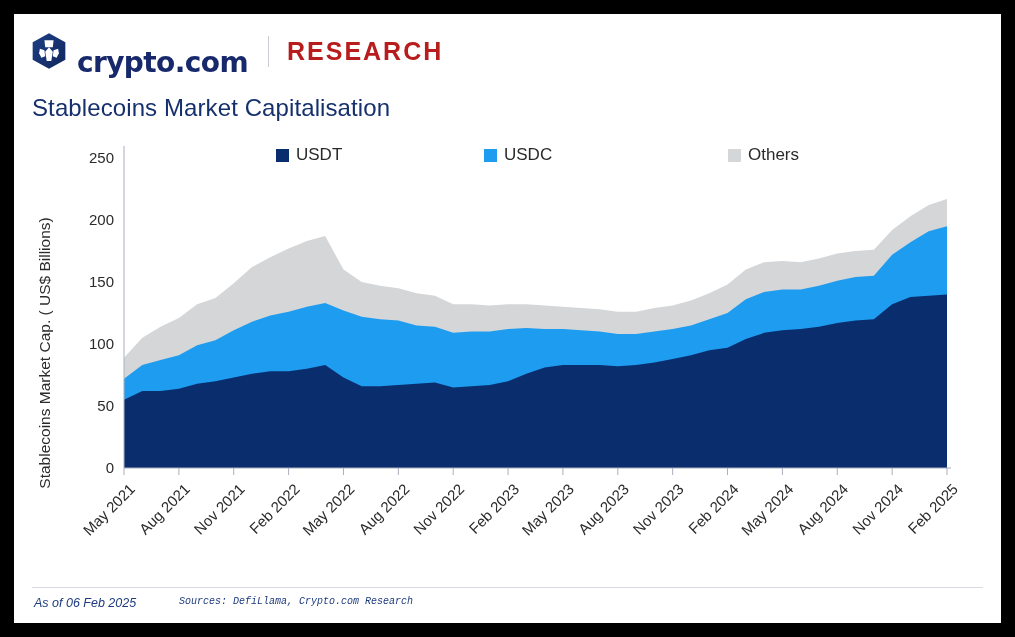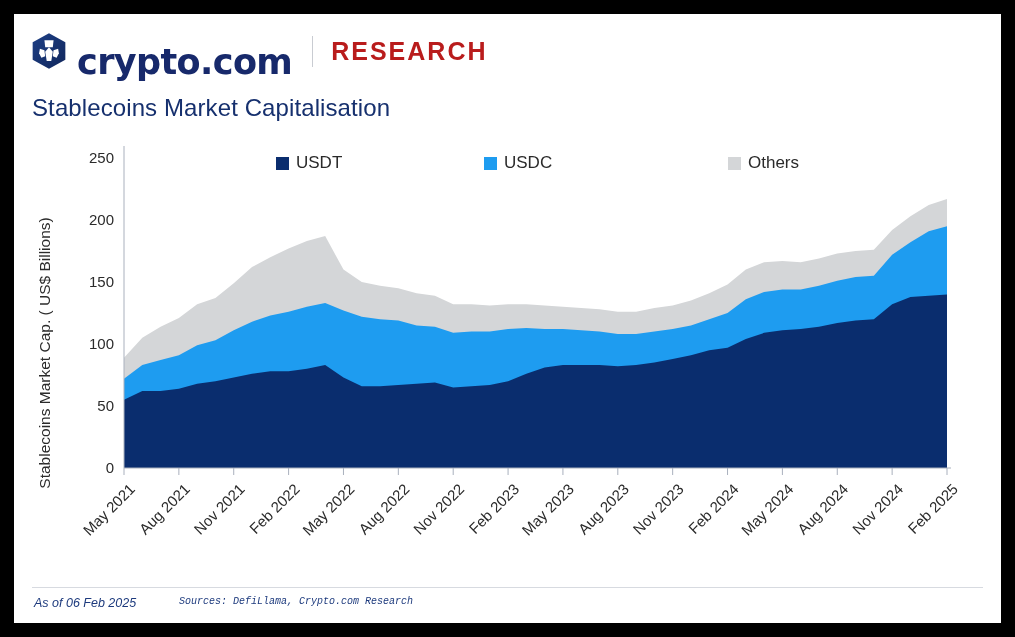--- a/index.html
+++ b/index.html
@@ -26,21 +26,21 @@
   
   #header {
     position: absolute;
     left: 16px; top: 10px;
     height: 54px;
     display: flex;
     align-items: center;
   }
   #logo-mark { width: 38px; height: 38px; display: block; flex: 0 0 auto; }
   #brand-word {
-    font-size: 35px;
+    font-size: 28px;
     font-weight: bold;
     color: #17296b;
     letter-spacing: -0.6px;
     margin-left: 9px;
     line-height: 1;
     font-family: "DejaVu Sans", sans-serif;
     margin-top: 23px;
   }
   #brand-divider {
     width: 1px; height: 31px;
@@ -67,21 +67,21 @@
   }
 
   
   #legend {
     position: absolute;
     left: 262px; top: 129px;
     width: 520px; height: 24px;
   }
   .legend-item {
     position: absolute;
-    top: 8px;
+    top: 0;
     display: flex;
     align-items: center;
     height: 24px;
     white-space: nowrap;
   }
   .legend-swatch {
     width: 13px; height: 13px;
     flex: 0 0 auto;
     margin-right: 7px;
   }

